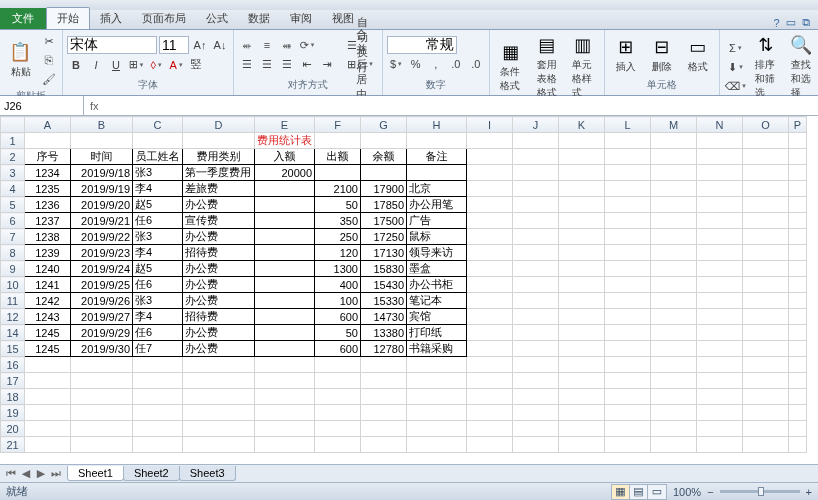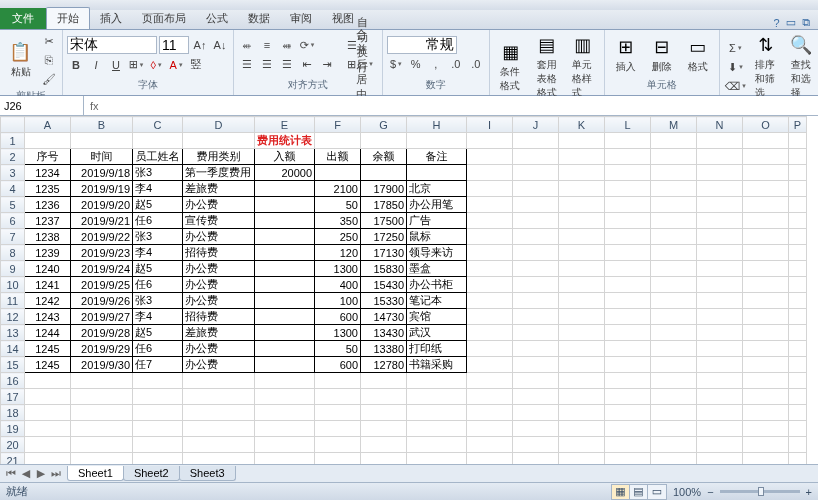--- a/index.html
+++ b/index.html
@@ -27,21 +27,21 @@
 .fx{padding:0 6px;color:#666}
 .grid-wrapper{flex:1;overflow:auto;position:relative;background:#fff}
 table.grid{border-collapse:collapse;table-layout:fixed}
 .grid th,.grid td{border:1px solid #d4d4d4;height:16px;font-size:11px;padding:0 2px;white-space:nowrap;overflow:hidden}
 .grid th{background:linear-gradient(#f7f9fc,#e4ebf3);color:#3b5068;font-weight:normal;text-align:center}
 .grid th.rowh{width:24px}
 .grid td{text-align:right}
 .grid td.l{text-align:left}
 .grid td.c{text-align:center}
 .corner{background:linear-gradient(#f7f9fc,#e4ebf3)}
-.title-cell{color:#d22;text-align:center;font-weight:bold}
+.title-cell{color:#d22;text-align:center;font-weight:normal}
 .bord{border:1px solid #000!important}
 .sheettabs{height:18px;background:#e4ebf3;border-top:1px solid #a5b5c8;display:flex;align-items:center;font-size:10px}
 .sheettabs .nav{display:flex;gap:1px;padding:0 4px}
 .sheettabs .nav div{width:14px;text-align:center;color:#666;cursor:pointer}
 .stab{padding:1px 10px;border:1px solid #a5b5c8;border-top:none;background:#fff;cursor:pointer;border-radius:0 0 3px 3px;margin-right:-1px}
 .stab.inactive{background:#dce5ef}
 .statusbar{height:18px;background:linear-gradient(#e4ebf3,#cfd9e6);border-top:1px solid #a5b5c8;display:flex;align-items:center;padding:0 6px;font-size:10px;color:#3b5068}
 .statusbar .right{margin-left:auto;display:flex;align-items:center;gap:6px}
 .viewbtns{display:flex;border:1px solid #a5b5c8}
 .viewbtns div{width:18px;height:14px;border-right:1px solid #a5b5c8;display:flex;align-items:center;justify-content:center;background:#eef3f9;cursor:pointer}
@@ -466,39 +466,20 @@
           <td class=""></td>
           <td class=""></td>
           <td class=""></td>
           <td class=""></td>
           <td class=""></td>
           <td class=""></td>
           <td class=""></td>
           <td class=""></td>
         </tr>
         <tr>
-          <th class="rowh">13</th>
-          <td class="bord c">1244</td>
-          <td class="bord">2019/9/28</td>
-          <td class="bord l">赵5</td>
-          <td class="bord l">差旅费</td>
-          <td class="bord"></td>
-          <td class="bord">1300</td>
-          <td class="bord">13430</td>
-          <td class="bord l">武汉</td>
-          <td class=""></td>
-          <td class=""></td>
-          <td class=""></td>
-          <td class=""></td>
-          <td class=""></td>
-          <td class=""></td>
-          <td class=""></td>
-          <td class=""></td>
-        </tr>
-        <tr>
           <th class="rowh">14</th>
           <td class="bord c">1245</td>
           <td class="bord">2019/9/29</td>
           <td class="bord l">任6</td>
           <td class="bord l">办公费</td>
           <td class="bord"></td>
           <td class="bord">50</td>
           <td class="bord">13380</td>
           <td class="bord l">打印纸</td>
           <td class=""></td>

